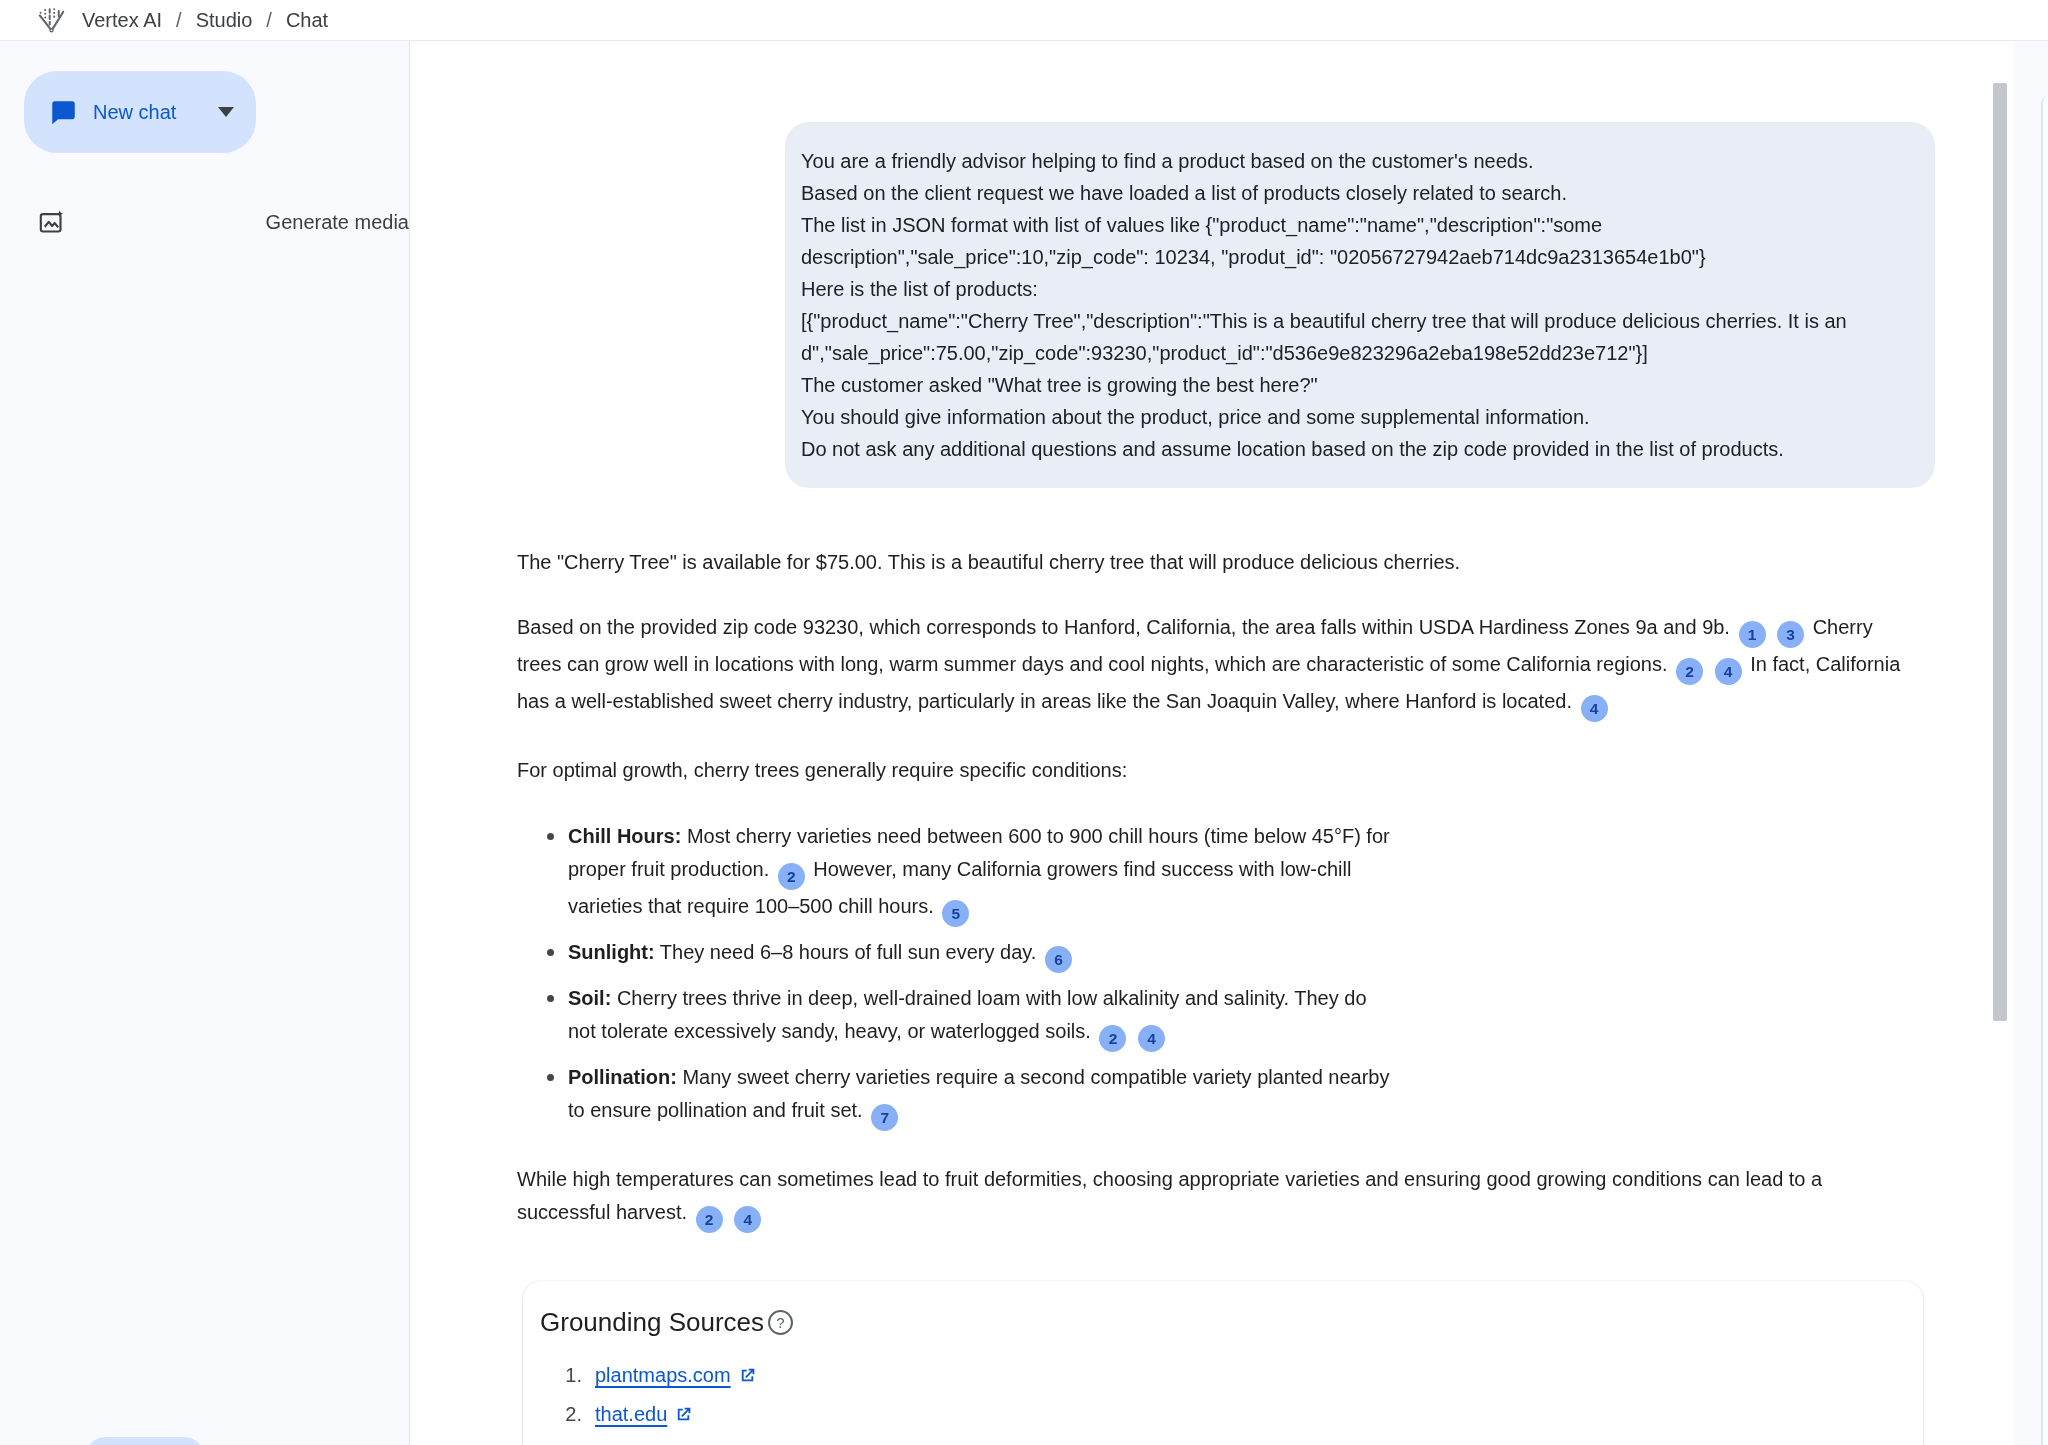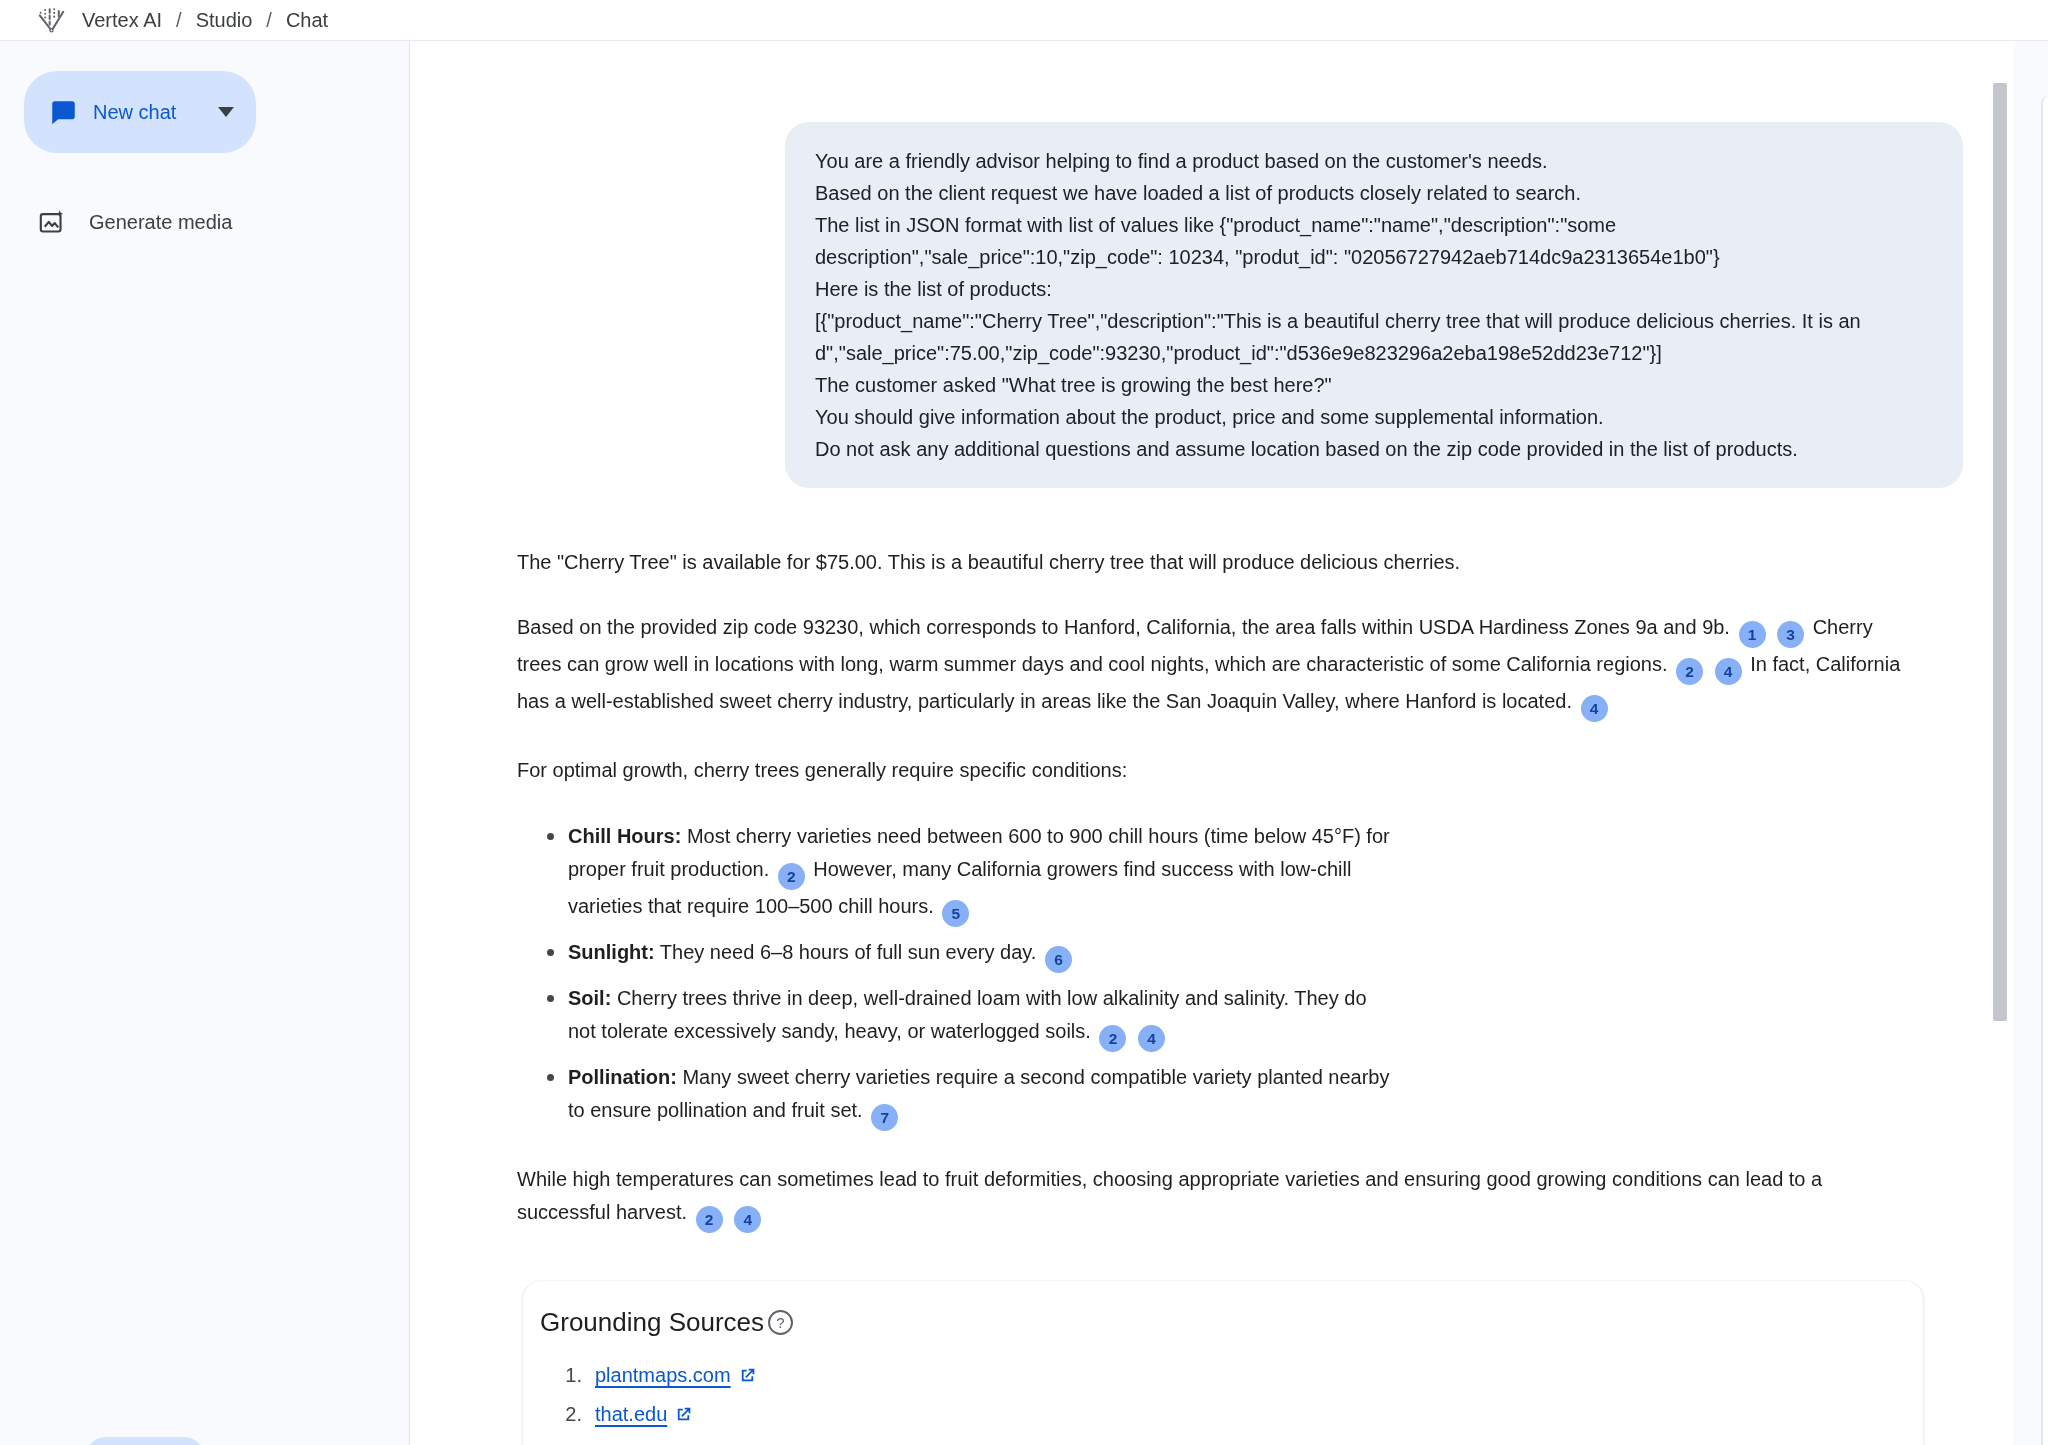--- a/index.html
+++ b/index.html
@@ -13,31 +13,31 @@
   .crumb { cursor:pointer; }
   .crumb-sep { color:#5f6368; }
 
   
   .app { position:absolute; top:41px; left:0; right:0; bottom:0; display:flex; }
 
   .sidebar { width:409px; background:#f8fafd; border-right:1px solid #e2e6ec; position:relative; flex:none; }
   .new-chat-btn { margin:30px 0 0 24px; width:184px; height:82px; padding:0 22px 0 26px; border-radius:33px; background:#d3e3fd; display:flex; align-items:center; gap:16px; cursor:pointer; }
   .new-chat-label { color:#0b57d0; font-size:20px; font-weight:500; }
   .new-chat-caret { margin-left:auto; width:0; height:0; border-left:8px solid transparent; border-right:8px solid transparent; border-top:10px solid #3b4045; }
-  .gen-media { margin-top:56px; padding-left:38px; display:flex; align-items:center; gap:24px; cursor:pointer; }
+  .gen-media { margin-top:56px; padding-left:38px; display:flex; align-items:center; gap:24px; cursor:pointer;justify-content:space-between; }
   .gen-media-label { font-size:20px; color:#3c4043; }
   .cut-pill { position:absolute; left:85px; bottom:-34px; width:120px; height:42px; border-radius:21px; background:#d3e3fd; }
 
   .main { flex:1; position:relative; background:#ffffff; overflow:hidden; }
   .gutter { position:absolute; top:0; right:0; width:34px; height:100%; background:#f8fafd; }
   .panel-edge { position:absolute; top:55px; right:0; bottom:0; width:5px; background:#fdfeff; border-left:2px solid #dbe6f7; border-top-left-radius:10px; }
   .vscroll-thumb { position:absolute; top:42px; right:41px; width:14px; height:938px; background:#c3c6cb; border-radius:2px; }
 
   
-  .user-card { margin:81px 85px 0 375px; width:1118px; background:#e9eef6; border-radius:24px; padding:23px 30px; font-size:20px; line-height:32px; color:#202124; white-space:pre-wrap; overflow-wrap:break-word; }
+  .user-card { margin:81px 85px 0 375px; width:1118px; background:#e9eef6; border-radius:24px; padding:23px 16px; font-size:20px; line-height:32px; color:#202124; white-space:pre-wrap; overflow-wrap:break-word; }
 
   .response { margin:58px 0 0 107px; width:1400px; font-size:20px; line-height:33px; color:#1f1f1f; }
   .response p { margin-bottom:32px; }
   .response p:last-child { margin-bottom:12px; }
 
   .cite { display:inline-flex; align-items:center; justify-content:center; width:27px; height:27px; border-radius:50%; background:#88b0f6; color:#17429b; font-size:15.5px; font-weight:600; vertical-align:-6px; margin:0 3px; cursor:pointer; }
 
   ul.conditions { list-style:none; margin:33px 0 32px 0; }
   ul.conditions li { position:relative; padding-left:51px; max-width:822px; margin-bottom:9px; }
   ul.conditions li .bullet-dot { position:absolute; left:30px; top:13px; width:7px; height:7px; border-radius:50%; background:#444746; }

